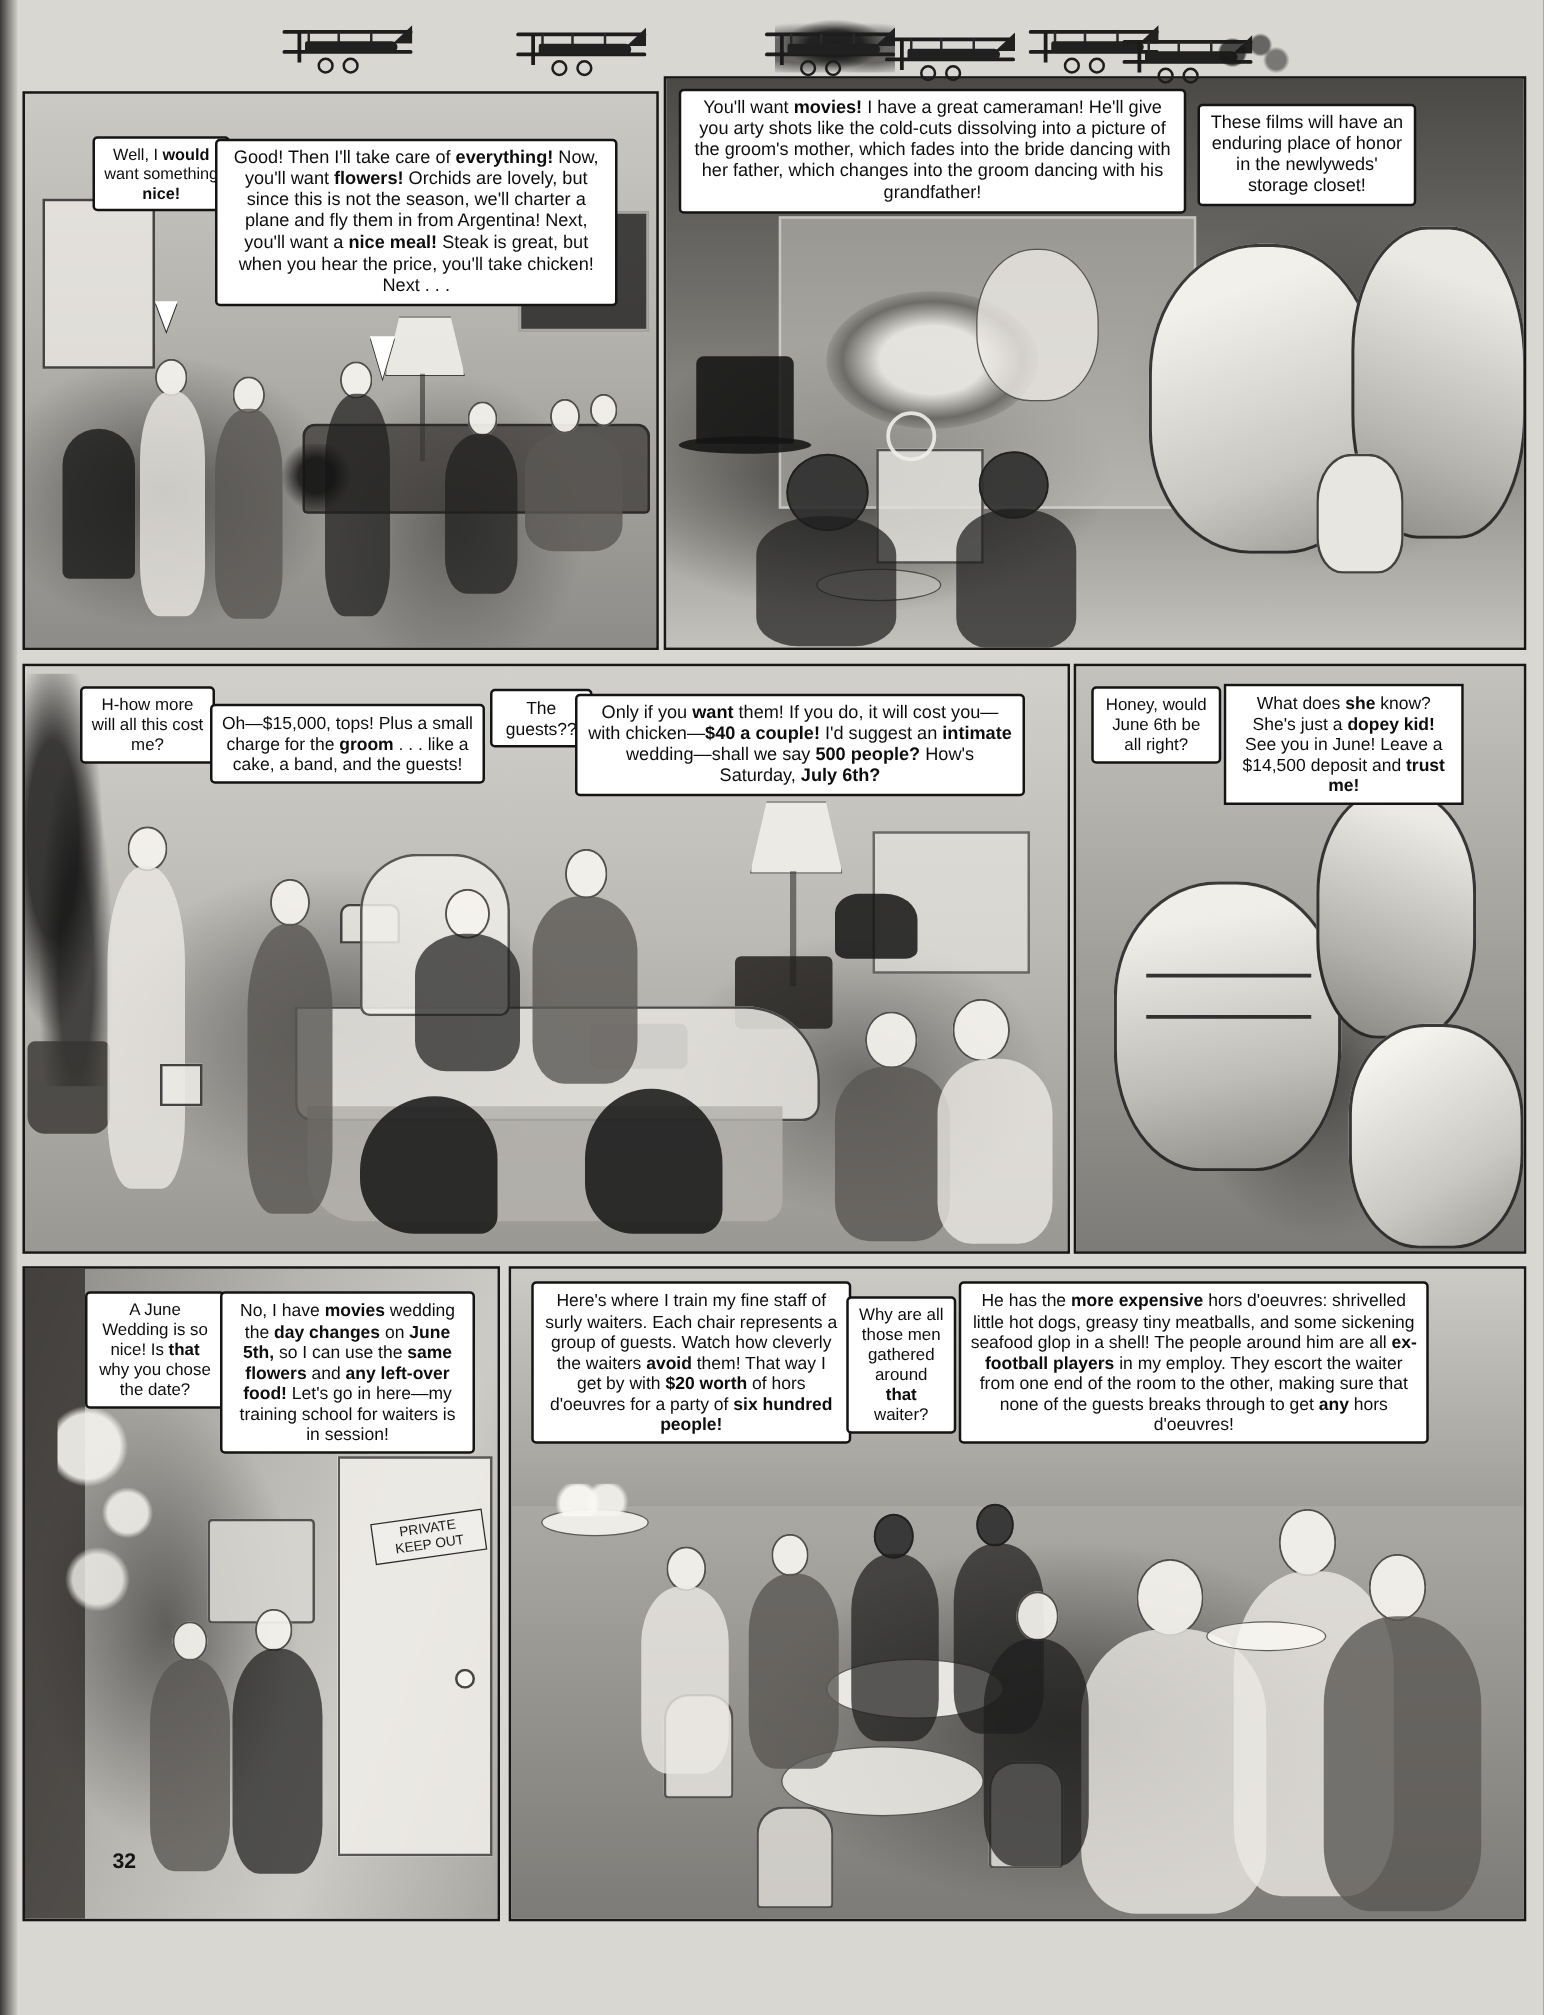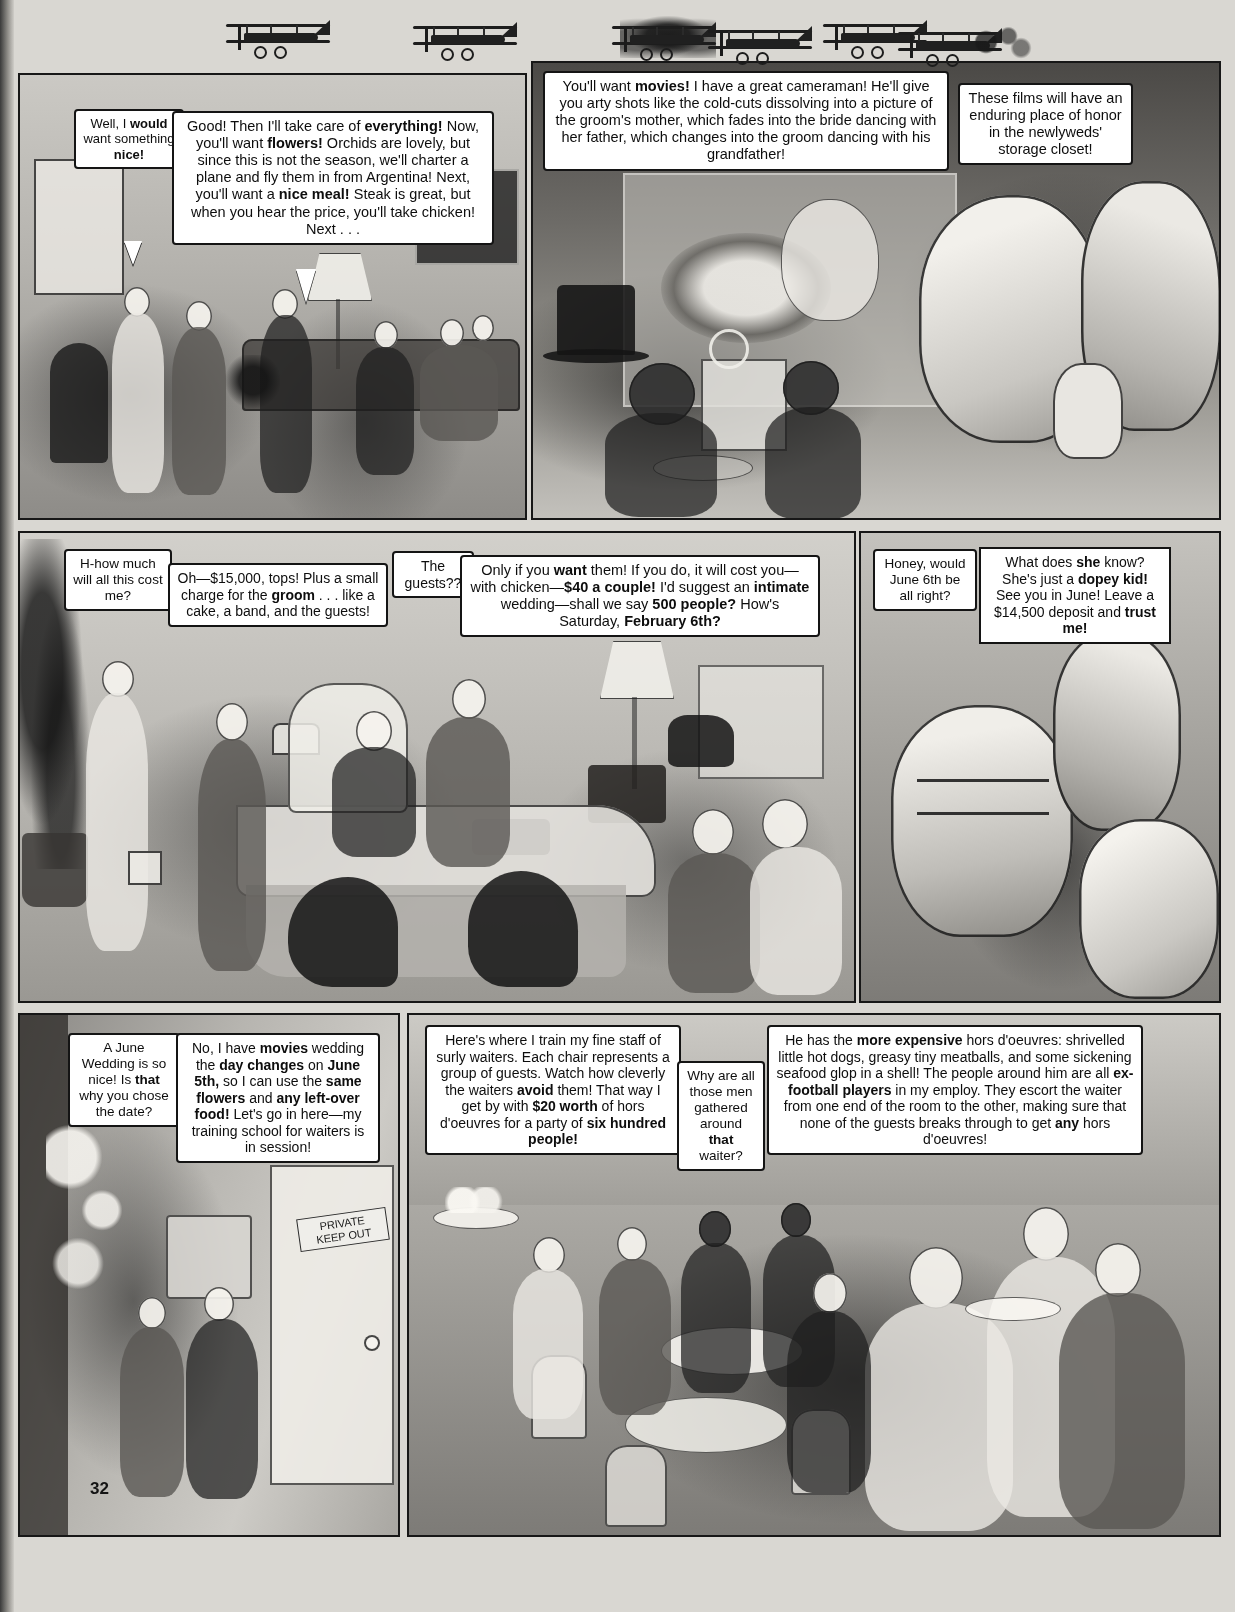--- a/index.html
+++ b/index.html
@@ -384,24 +384,24 @@
     <div class="figure" style="left:312px; top:214px; width:84px; height:110px;"></div>
 
     <div class="head" style="left:432px; top:146px; width:34px; height:40px;"></div>
     <div class="figure mid" style="left:406px; top:184px; width:84px; height:150px;"></div>
 
     <div class="head" style="left:672px; top:276px; width:42px; height:46px;"></div>
     <div class="figure mid" style="left:648px; top:320px; width:92px; height:140px;"></div>
     <div class="head" style="left:742px; top:266px; width:46px; height:50px;"></div>
     <div class="figure light" style="left:730px; top:314px; width:92px; height:148px;"></div>
 
-    <div class="balloon" style="left:44px; top:16px; width:108px; font-size:13.5px; border-radius:4px;">H-how much will all this cost me?</div>
+    <div class="balloon" style="left:44px; top:16px; width:108px; font-size:13.5px; border-radius:4px;">H-how more will all this cost me?</div>
     <div class="balloon" style="left:148px; top:30px; width:220px; font-size:14px; border-radius:4px;">Oh—$15,000, tops! Plus a small charge for the <b>groom</b> . . . like a cake, a band, and the guests!</div>
     <div class="balloon" style="left:372px; top:18px; width:82px; font-size:14px; border-radius:4px;">The guests??</div>
-    <div class="balloon" style="left:440px; top:22px; width:360px; font-size:14.5px; border-radius:4px;">Only if you <b>want</b> them! If you do, it will cost you—with chicken—<b>$40 a couple!</b> I'd suggest an <b>intimate</b> wedding—shall we say <b>500 people?</b> How's Saturday, <b>February 6th?</b></div>
+    <div class="balloon" style="left:440px; top:22px; width:360px; font-size:14.5px; border-radius:4px;">Only if you <b>want</b> them! If you do, it will cost you—with chicken—<b>$40 a couple!</b> I'd suggest an <b>intimate</b> wedding—shall we say <b>500 people?</b> How's Saturday, <b>July 6th?</b></div>
   </div>
 
   <div class="panel" style="left:859px; top:531px; width:358px; height:468px;">
     <div class="art wash-d"></div>
 
     <div style="position:absolute; left:30px; top:172px; width:182px; height:232px; background:linear-gradient(170deg,#f0eee9 16%, #bfbdb8 66%, #8d8b86 100%); border-radius:46% 46% 38% 38% / 40% 42% 42% 42%; box-shadow:0 0 0 2.5px rgba(25,25,25,.85) inset;"></div>
     <div style="position:absolute; left:56px; top:246px; width:132px; height:30px; border-top:3px solid rgba(20,20,20,.85); border-bottom:3px solid rgba(20,20,20,.85);"></div>
 
     <div style="position:absolute; left:192px; top:98px; width:128px; height:200px; background:linear-gradient(200deg,#eceae5 16%, #b2b0ab 68%, #85837e 100%); border-radius:44% 46% 38% 38% / 42% 42% 40% 40%; box-shadow:0 0 0 2.5px rgba(25,25,25,.85) inset;"></div>
 
@@ -468,17 +468,17 @@
     <div class="figure light" style="left:578px; top:242px; width:128px; height:260px;"></div>
     <div class="tablepiece" style="left:556px; top:282px; width:94px; height:22px;"></div>
 
     <div class="head" style="left:686px; top:228px; width:46px; height:54px;"></div>
     <div class="figure mid" style="left:650px; top:278px; width:126px; height:236px;"></div>
 
     <div class="head" style="left:404px; top:258px; width:34px; height:40px;"></div>
     <div class="figure" style="left:378px; top:296px; width:84px; height:182px;"></div>
 
     <div class="balloon" style="left:16px; top:10px; width:256px; font-size:14px; border-radius:4px;">Here's where I train my fine staff of surly waiters. Each chair represents a group of guests. Watch how cleverly the waiters <b>avoid</b> them! That way I get by with <b>$20 worth</b> of hors d'oeuvres for a party of <b>six hundred people!</b></div>
-    <div class="balloon" style="left:268px; top:22px; width:88px; font-size:13.5px; border-radius:4px;margin-top:24px;">Why are all those men gathered around <b>that</b> waiter?</div>
+    <div class="balloon" style="left:268px; top:22px; width:88px; font-size:13.5px; border-radius:4px;">Why are all those men gathered around <b>that</b> waiter?</div>
     <div class="balloon" style="left:358px; top:10px; width:376px; font-size:14px; border-radius:4px;">He has the <b>more expensive</b> hors d'oeuvres: shrivelled little hot dogs, greasy tiny meatballs, and some sickening seafood glop in a shell! The people around him are all <b>ex-football players</b> in my employ. They escort the waiter from one end of the room to the other, making sure that none of the guests breaks through to get <b>any</b> hors d'oeuvres!</div>
   </div>
 
 </div>
 
 </body></html>

